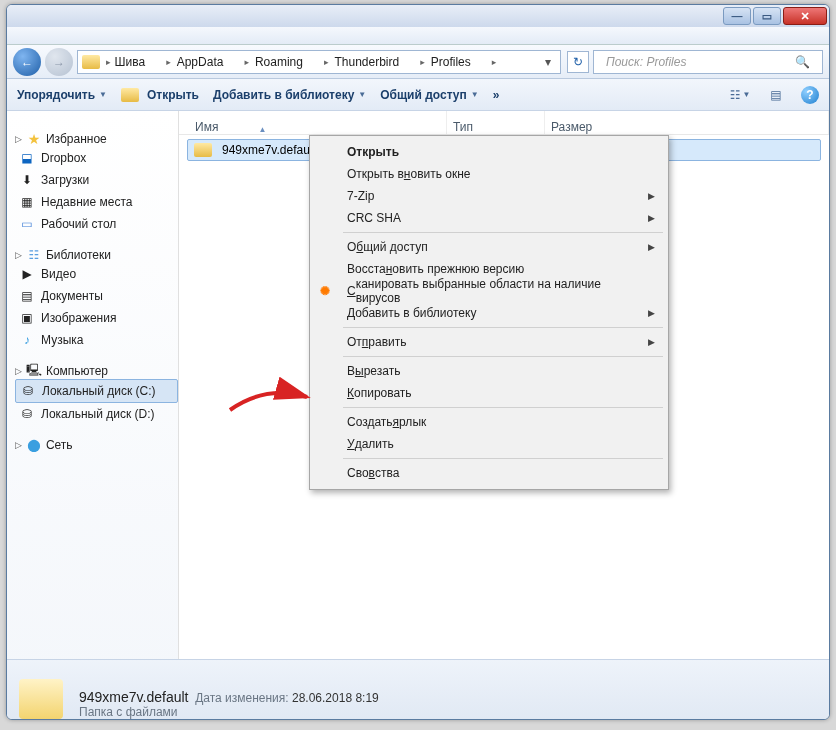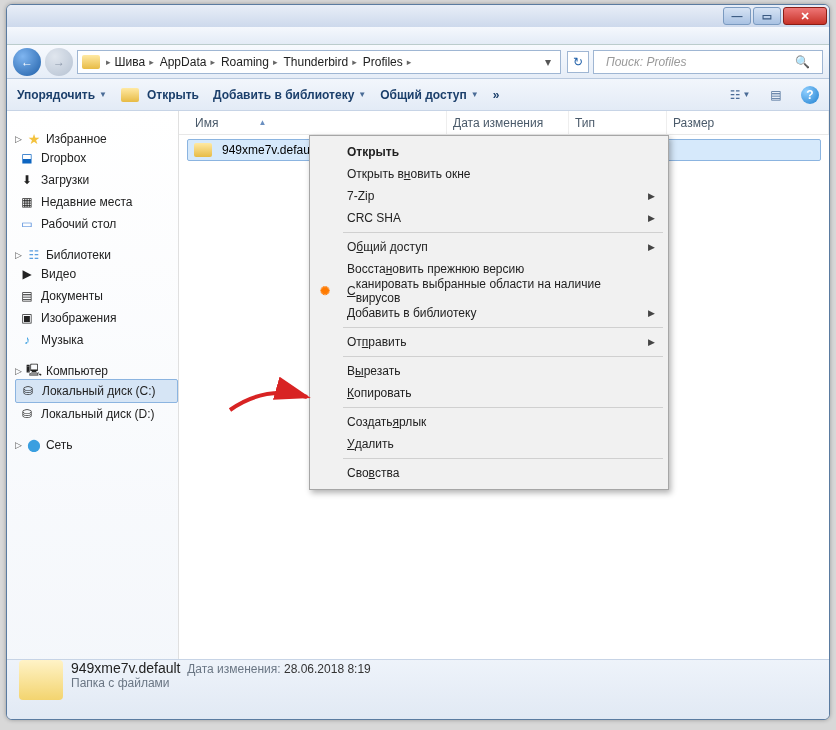--- a/index.html
+++ b/index.html
@@ -8,21 +8,21 @@
 .titlebar { height: 22px; background: linear-gradient(#e8eef7,#cdd9ec); display:flex; justify-content:flex-end; align-items:center; padding:0 2px; }
 .winbtn { width:28px; height:18px; margin-left:2px; border-radius:3px; display:flex; align-items:center; justify-content:center; color:#fff; font-size:11px; font-weight:bold; }
 .btn-min,.btn-max{ background:linear-gradient(#d6e3f4,#a9c2e3); color:#3b5a82; border:1px solid #7a9ac0;}
 .btn-close{ background:linear-gradient(#e77,#c83228); border:1px solid #8a1d15; width:44px;}
 .tbsmall{height:18px;background:linear-gradient(#f5f8fd,#e3ebf6);border-bottom:1px solid #bcc;display:flex;align-items:center;padding-left:180px;gap:140px;color:#333;}
 .navbar { height:34px; background:linear-gradient(#f7fafe,#e6edf7); border-bottom:1px solid #b9c9de; display:flex; align-items:center; padding:0 6px; gap:4px;}
 .navcircle{width:28px;height:28px;border-radius:50%;background:radial-gradient(circle at 35% 30%,#7fb5f0,#1f5fa8);display:flex;align-items:center;justify-content:center;color:#fff;}
 .navcircle.disabled{background:radial-gradient(circle at 35% 30%,#e0e6ee,#b6c2d2);color:#8a97a8;}
 .breadcrumbs{flex:1;height:24px;border:1px solid #9fb6d3;background:#fff;display:flex;align-items:center;padding:0 4px;gap:2px;}
 .folder-icon{width:18px;height:14px;background:linear-gradient(#ffe9a3,#e7bb45);border-radius:2px;display:inline-block;margin-right:4px;}
-.bc-item{display:flex;align-items:center;gap:4px;color:#222;padding:0 2px;}
+.bc-item{display:flex;align-items:center;gap:21px;color:#222;padding:0 2px;}
 .bc-sep{color:#666;font-size:9px;}
 .bc-drop{width:16px;text-align:center;color:#555;margin-left:auto;}
 .refresh{width:22px;height:22px;border:1px solid #9fb6d3;background:#fff;display:flex;align-items:center;justify-content:center;color:#1f5fa8;margin-left:2px;}
 .searchbox{width:230px;height:24px;border:1px solid #9fb6d3;background:#fff;display:flex;align-items:center;padding:0 12px;color:#999;font-style:italic;}
 .searchbox .mag{margin-left:auto;color:#5a7ba0;font-style:normal;}
 .toolbar{height:32px;background:linear-gradient(#f2f6fc,#e3ebf6);border-bottom:1px solid #c7d4e6;display:flex;align-items:center;gap:14px;padding:0 10px;color:#1b3f6b;}
 .toolbar .tbtn{display:flex;align-items:center;gap:4px;cursor:default;font-weight:bold;}
 .toolbar .dd{font-size:8px;color:#4a6b96;}
 .toolbar .spacer{flex:1;}
 .toolbar .iconbtn{width:22px;height:20px;display:flex;align-items:center;justify-content:center;color:#4a6b96;}
@@ -31,30 +31,30 @@
 .sidebar{width:172px;background:linear-gradient(#fff,#f4f7fb);border-right:1px solid #e0e0e0;padding:8px 0 8px 8px;overflow:hidden;}
 .side-item{display:flex;align-items:center;gap:6px;padding:3px 4px;color:#222;}
 .side-item.selected{background:#d6e5f5;border:1px solid #8bb4e0;border-radius:2px;}
 .si-icon{width:16px;height:16px;display:inline-flex;align-items:center;justify-content:center;font-size:12px;}
 .group-head{display:flex;align-items:center;gap:4px;margin-top:12px;color:#222;}
 .tri{font-size:9px;color:#555;}
 .star{color:#f3c23e;font-size:14px;}
 .dropbox{color:#0d65c1;}
 .main{flex:1;display:flex;flex-direction:column;background:#fff;position:relative;}
 .colheaders{height:24px;background:#fff;border-bottom:1px solid #e8e8e8;display:flex;align-items:center;padding-left:10px;color:#4a5a6a;}
-.ch{border-right:1px solid #eee;padding:0 6px;height:100%;display:flex;align-items:center;}
+.ch{border-right:1px solid #eee;padding:0 6px;height:100%;display:flex;align-items:flex-end;}
 .ch.name{width:258px;}
 .ch.date{width:122px;}
 .ch.type{width:98px;}
 .ch.size{flex:1;}
 .sorticon{font-size:8px;margin-left:40px;color:#6a8fc0;}
 .row{height:22px;display:flex;align-items:center;margin:4px 8px 0 8px;background:#d6e9fb;border:1px solid #8bb4e0;border-radius:2px;}
 .row .cell{padding:0 6px;}
 .row .name{width:260px;display:flex;align-items:center;gap:6px;}
-.statusbar{position:absolute;bottom:0;left:0;right:0;height:60px;background:linear-gradient(#eef3fa,#e1e9f4);border-top:1px solid #c7d4e6;display:flex;align-items:flex-start;gap:8px;padding:0 12px;}
+.statusbar{position:absolute;bottom:0;left:0;right:0;height:60px;background:linear-gradient(#eef3fa,#e1e9f4);border-top:1px solid #c7d4e6;display:flex;align-items:flex-end;gap:16px;padding:0 12px;}
 .big-folder{width:44px;height:40px;background:linear-gradient(#fff3c7,#f3d46f);border-radius:4px;}
 .sb-text{color:#333;}
 .sb-text .title{font-size:14px;color:#222;}
 .sb-text .meta{color:#6a7684;}
 .contextmenu{position:absolute;top:130px;left:302px;width:360px;background:#f1f1f1;border:1px solid #a6a6a6;box-shadow:2px 3px 6px rgba(0,0,0,.3);padding:3px;}
 .cm-inner{background:#f1f1f1;display:flex;}
 .cm-gutter{width:28px;background:#f1f1f1;}
 .cm-items{flex:1;padding:2px 0;}
 .cm-item{height:22px;display:flex;align-items:center;padding:0 20px 0 6px;color:#222;position:relative;}
 .cm-item .sub{position:absolute;right:10px;font-size:9px;color:#444;}
@@ -203,21 +203,20 @@
           <span>Сеть</span>
         </div>
     </div>
 
     <div class="main">
       <div class="colheaders">
         <div class="ch name">
             <span>Имя</span>
             <span class="sorticon">▲</span>
           </div>
-        <div class="ch date">Дата изменения</div>
         <div class="ch type">Тип</div>
         <div class="ch size">Размер</div>
       </div>
       <div class="row">
         <div class="cell name">
             <span class="folder-icon"></span>
             <span>949xme7v.default</span>
           </div>
       </div>
     </div>

